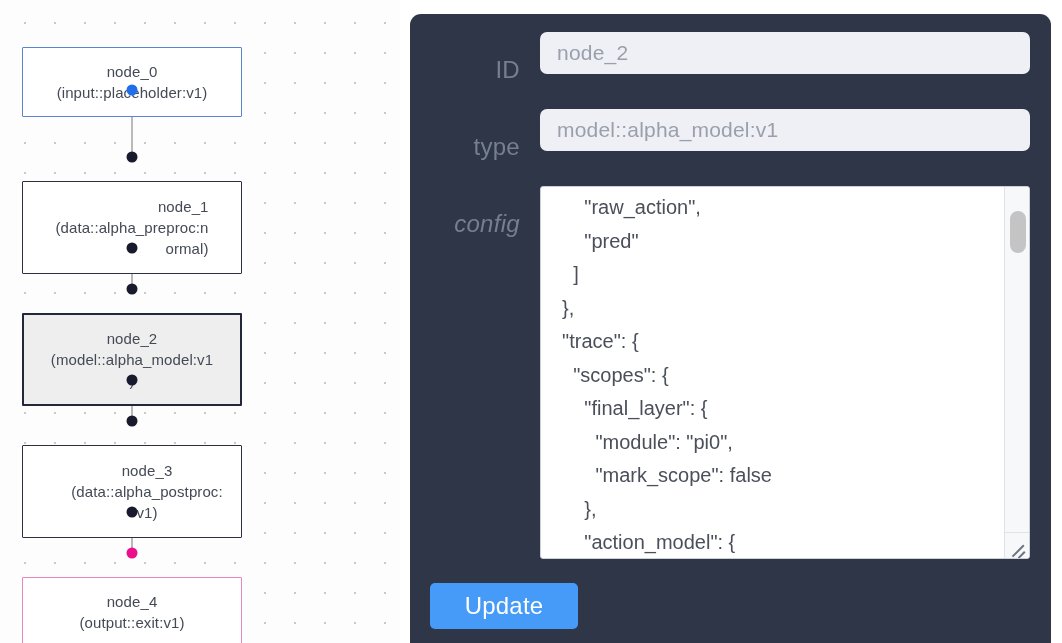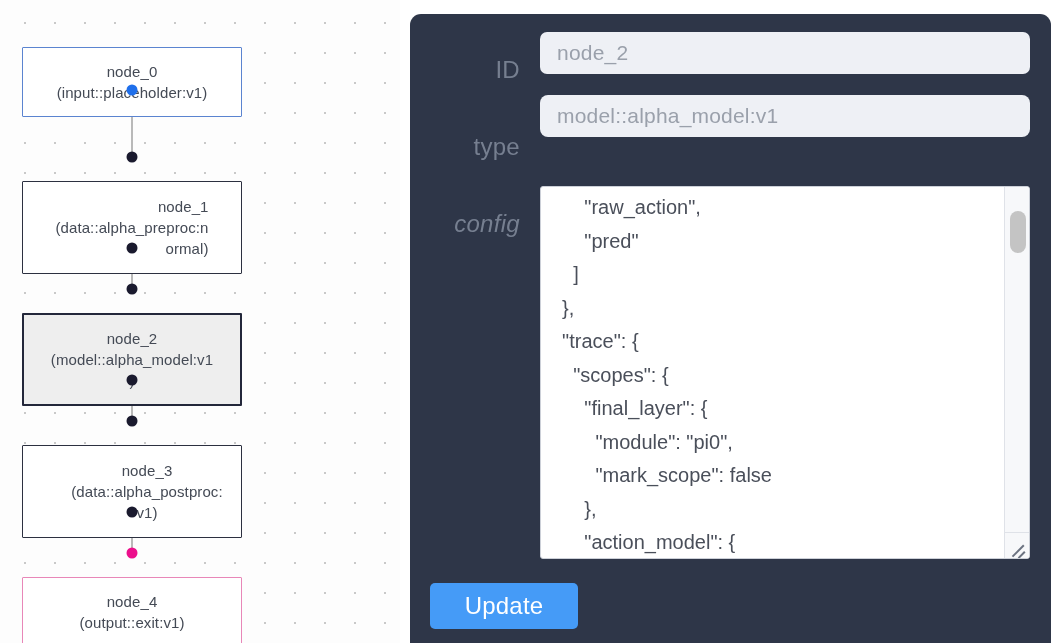--- a/index.html
+++ b/index.html
@@ -128,21 +128,21 @@
     border: none;
     border-radius: 7px;
     color: #9aa0ab;
     font-size: 21px;
     font-family: "Liberation Sans", sans-serif;
     padding: 0 17px;
     letter-spacing: .2px;
     outline: none;
   }
   #input-id   { top: 18px; }
-  #input-type { top: 81px; border-radius: 8px; }
+  #input-type { top: 95px; }
 
   
   #config-textarea-wrap {
     position: absolute;
     left: 130px; top: 172px;
     width: 490px; height: 373px;
     background: #ffffff;
     border: 1px solid #ccd0d8;
     border-radius: 3px;
     box-sizing: border-box;

